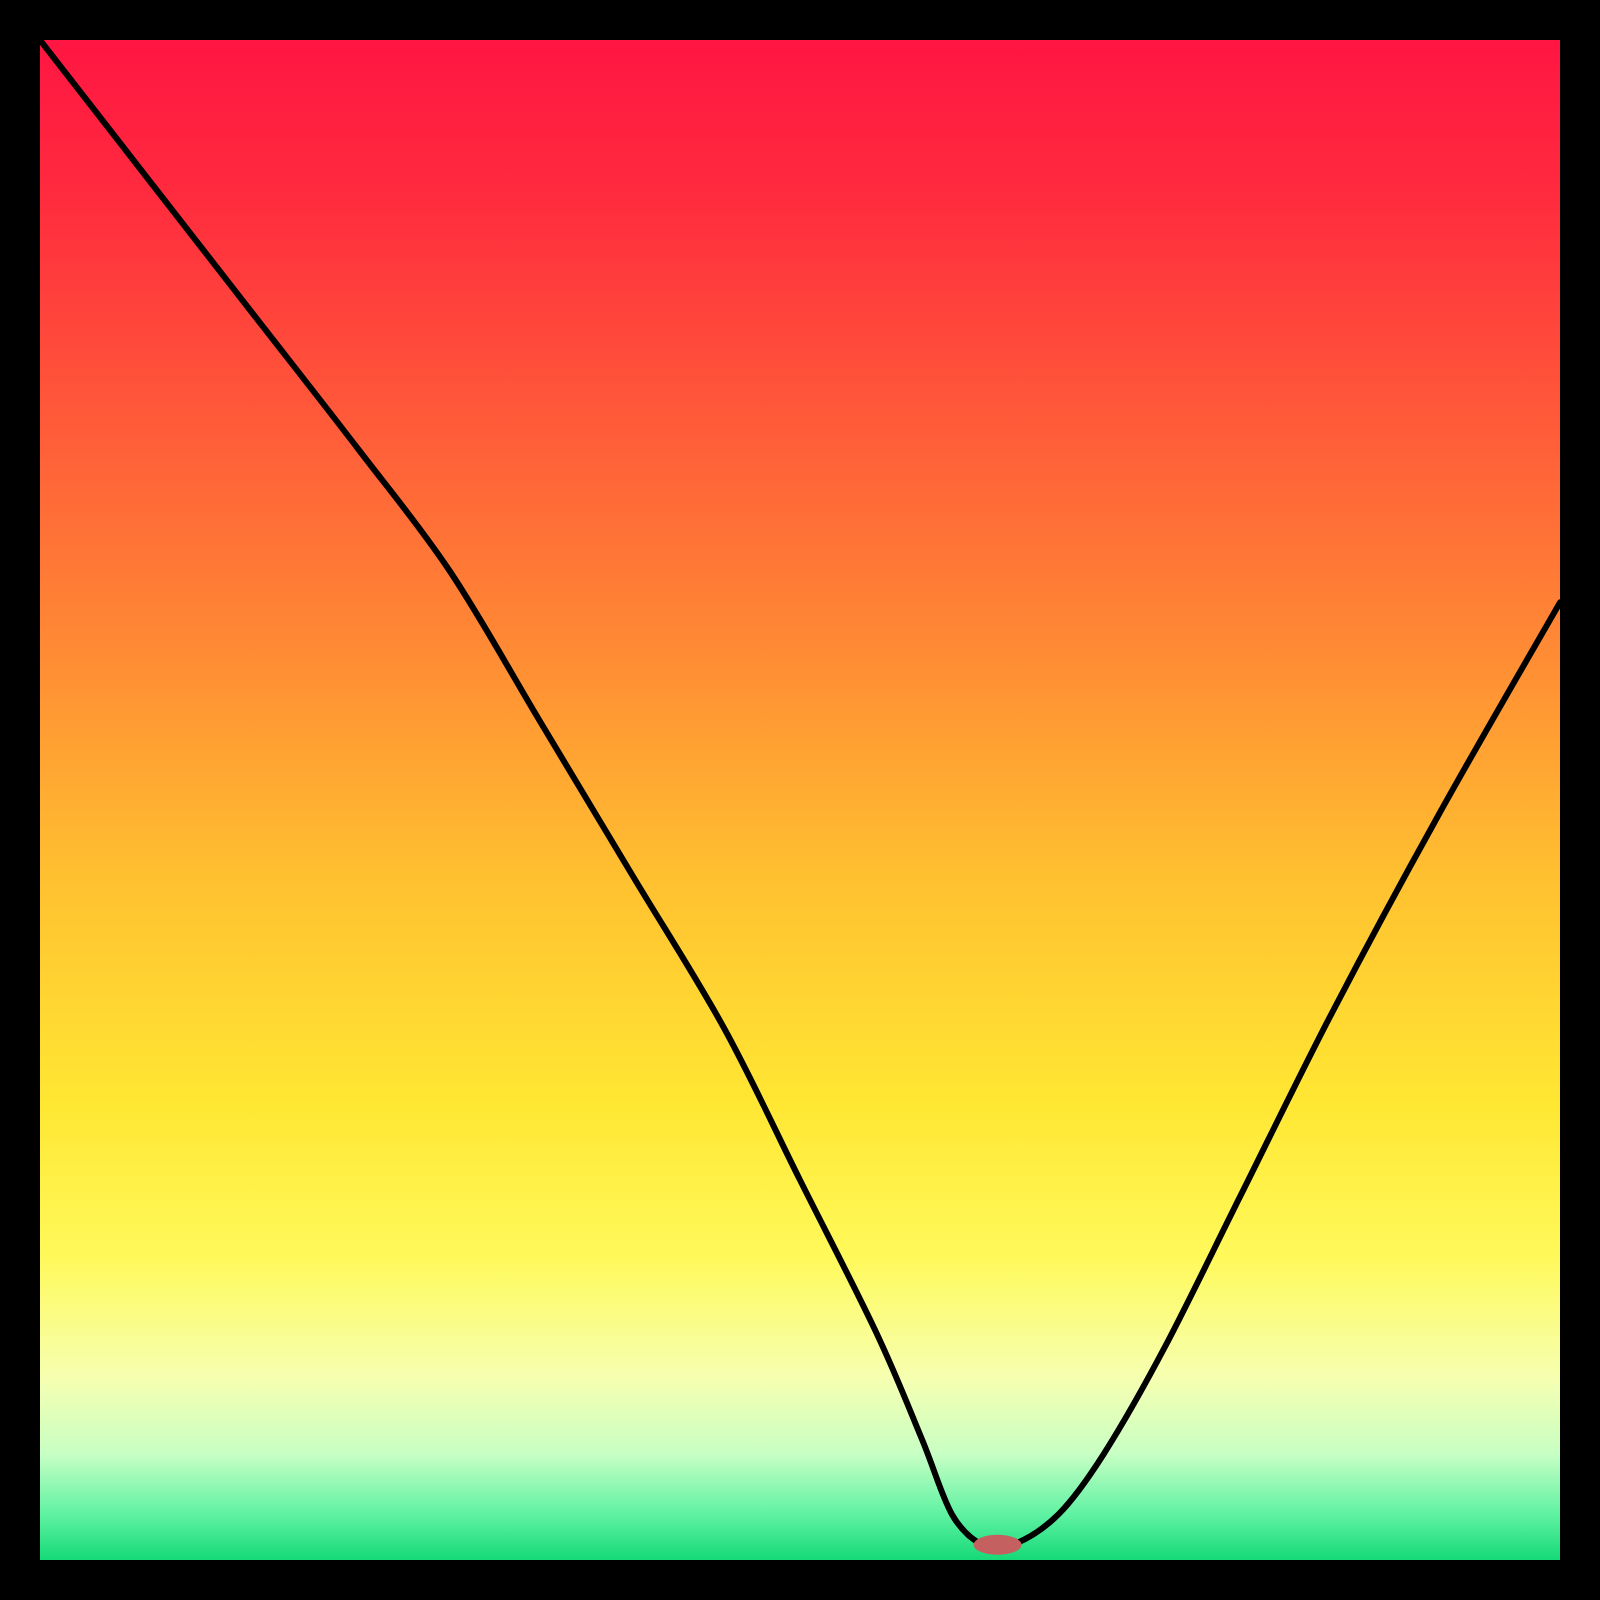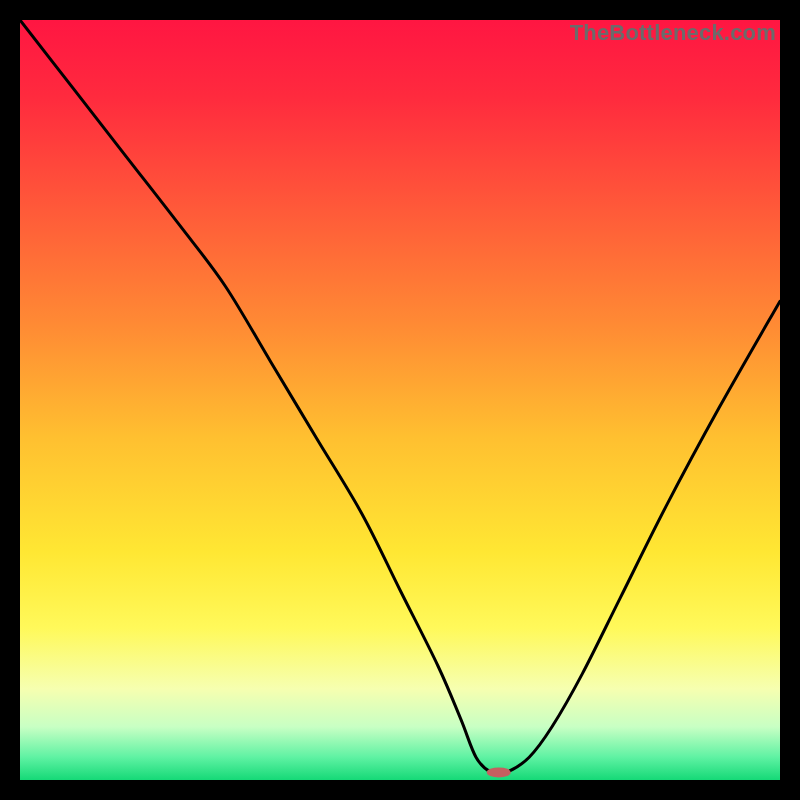--- a/index.html
+++ b/index.html
@@ -49,14 +49,13 @@
           <stop offset="88%" stop-color="#f6ffb0"></stop>
           <stop offset="93%" stop-color="#c8ffc4"></stop>
           <stop offset="97%" stop-color="#5ff2a3"></stop>
           <stop offset="100%" stop-color="#15d977"></stop>
         </linearGradient>
     </defs>
     <rect id="bg-rect" x="0" y="0" width="760" height="760" fill="url(#bg-grad)"></rect>
     <path id="curve-path" fill="none" stroke="#000" stroke-width="3" stroke-linejoin="round" stroke-linecap="round" d="M 0 0 C 8.866666666666667 11.399999999999997, 35.46666666666667 45.599999999999966, 53.2 68.39999999999998 C 70.93333333333334 91.19999999999999, 88.66666666666667 114.00000000000006, 106.4 136.80000000000007 C 124.13333333333334 159.60000000000008, 143.13333333333333 183.6666666666667, 159.6 205.20000000000005 C 176.06666666666666 226.73333333333338, 190 243.20000000000002, 205.20000000000002 266 C 220.40000000000003 288.79999999999995, 235.60000000000002 316.66666666666663, 250.8 341.99999999999994 C 266 367.33333333333326, 281.20000000000005 392.66666666666663, 296.40000000000003 418 C 311.6 443.33333333333337, 328.06666666666666 468.6666666666667, 342 494 C 355.93333333333334 519.3333333333334, 367.3333333333333 544.6666666666666, 380 570 C 392.6666666666667 595.3333333333334, 407.86666666666673 624.4666666666667, 418.00000000000006 646 C 428.1333333333334 667.5333333333333, 434.46666666666664 684, 440.79999999999995 699.2 C 447.13333333333327 714.4000000000001, 450.93333333333334 728.3333333333334, 456 737.2 C 461.06666666666666 746.0666666666667, 466.1333333333333 749.8666666666667, 471.2 752.4 C 476.26666666666665 754.9333333333333, 480.0666666666667 754.9333333333333, 486.40000000000003 752.4 C 492.73333333333335 749.8666666666667, 501.6 744.8000000000001, 509.20000000000005 737.2 C 516.8000000000001 729.6, 523.1333333333333 720.7333333333333, 532 706.8 C 540.8666666666667 692.8666666666666, 551 675.1333333333333, 562.4 653.6 C 573.8 632.0666666666667, 586.4666666666667 605.4666666666667, 600.4 577.6 C 614.3333333333333 549.7333333333333, 629.5333333333333 518.0666666666667, 646 486.40000000000003 C 662.4666666666667 454.73333333333335, 680.2 421.8, 699.2 387.6 C 718.2 353.40000000000003, 749.8666666666667 298.93333333333334, 760 281.2"></path>
     <ellipse id="marker-ell" fill="#c46060" cx="478.8" cy="752.4" rx="12" ry="5"></ellipse>
   </svg>
-  <div class="watermark">TheBottleneck.com</div>
 </div>
 
 </body></html>

